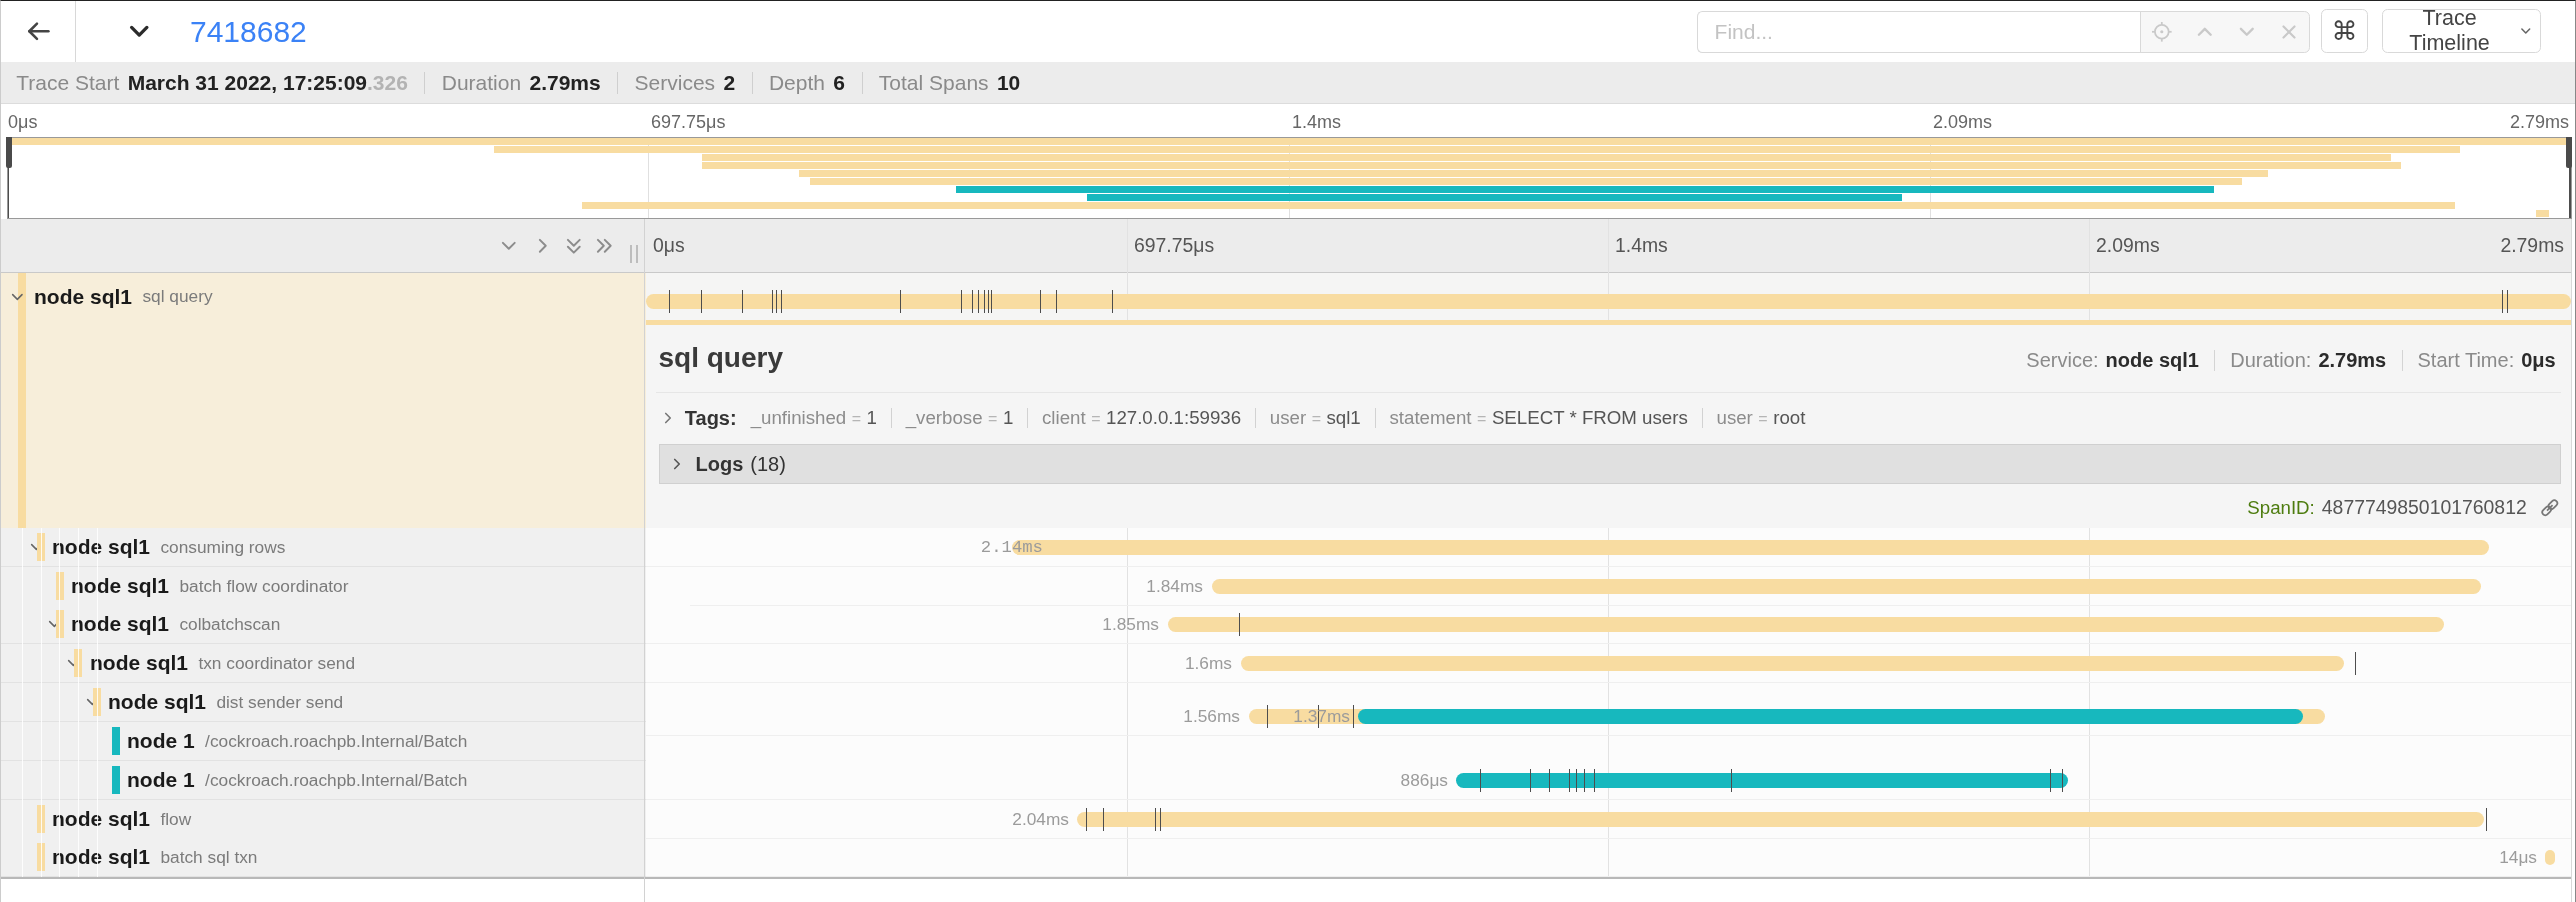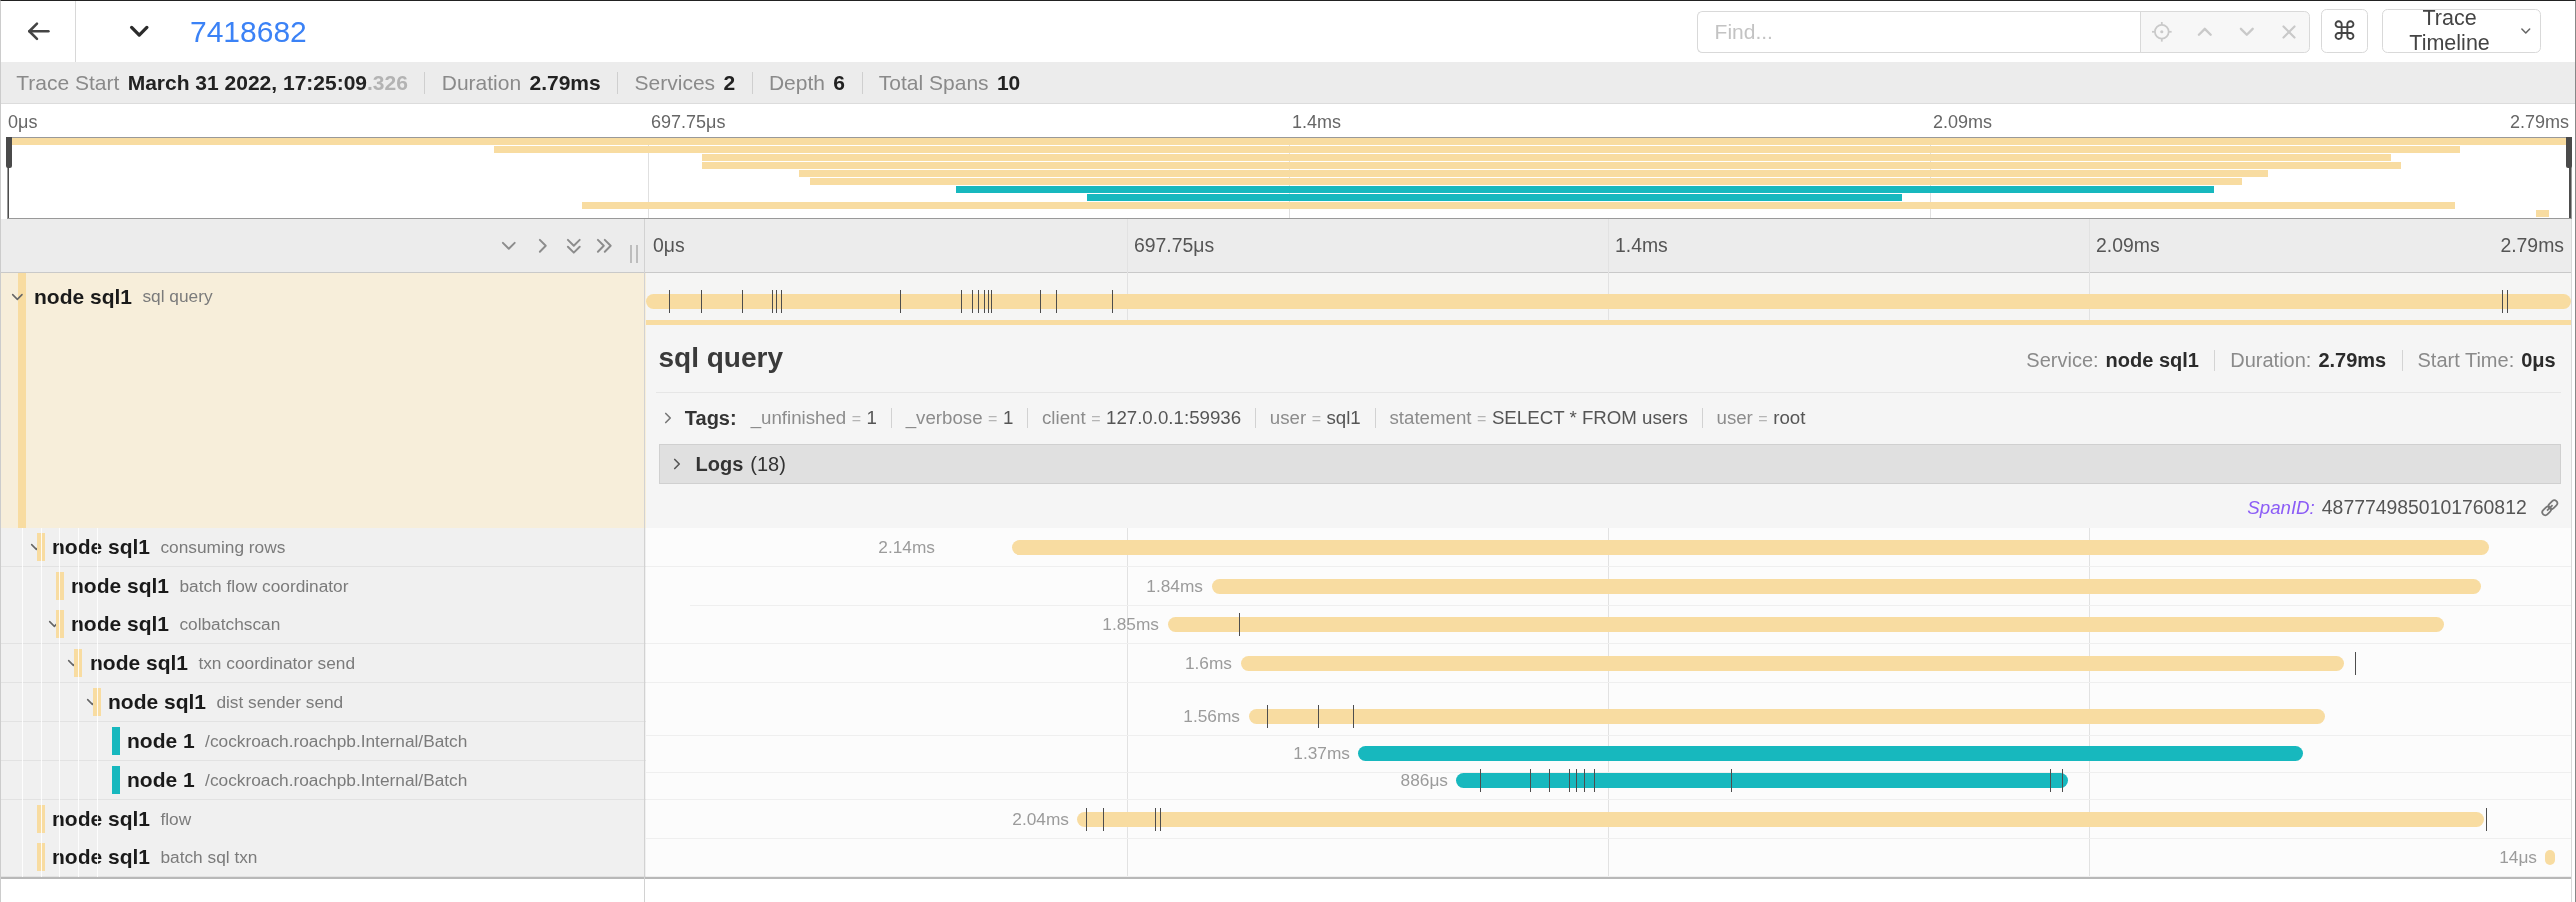--- a/index.html
+++ b/index.html
@@ -71,21 +71,21 @@
   .d-meta b{color:#2b2b2b;margin-left:7px;}
   .d-sep{width:0.7px;height:21px;background:#d4d4d4;margin:0 15.3px;}
   .d-hr{position:absolute;left:9.7px;right:9.7px;top:67px;height:0.7px;background:#e6e6e6;}
   .d-tags{position:absolute;left:12.5px;right:9.7px;top:72px;height:42px;display:flex;align-items:center;font-size:18.7px;cursor:pointer;}
   .d-tags .t-label{font-weight:bold;color:#333;font-size:20px;margin:0 14px 0 8.3px;}
   .kv .k{color:#8c8c8c;} .kv .eq{color:#b5b5b5;margin:0 5.5px;font-size:16px;} .kv .v{color:#555;}
   .vsep{width:0.7px;height:19.4px;background:#d2d2d2;margin:0 14px;}
   .d-logs{position:absolute;left:12.5px;right:9.7px;top:119px;height:40px;background:#e0e0e0;border:0.7px solid #d0d0d0;box-sizing:border-box;display:flex;align-items:center;font-size:20px;color:#333;cursor:pointer;}
   .d-logs .l-label{font-weight:bold;margin:0 7px 0 9.7px;}
   .d-spanid{position:absolute;right:9.7px;top:166px;height:33px;display:flex;align-items:center;font-size:18.7px;}
-  .d-spanid .sid-l{color:#8b5cf6;font-style:italic;}
+  .d-spanid .sid-l{color:#4d7c0f;}
   .d-spanid .sid-v{color:#555;font-size:19.4px;margin-left:7px;}
   .link-btn{background:none;border:none;padding:0;margin-left:11px;display:flex;cursor:pointer;}
   svg.ic{display:block;}
 </style>
 </head>
 <body>
 
 <div id="app">
 
   <div class="header">
@@ -293,21 +293,21 @@
           </svg>
         </span>
         <span class="tr-chip" style="left: 36px; background: rgb(248, 220, 161);"></span>
         <div class="tr-inner" style="padding-left: 51px;">
           <span class="tr-svc">node sql1</span>
           <span class="tr-op">consuming rows</span>
         </div>
       </div>
       <div class="bar-row" style="top: 527px; height: 39px;">
         <span class="bar" style="left: 366px; width: 1477px; top: 11.8px; background: rgb(248, 220, 161);"></span>
-        <span class="durlabel" style="right: 1636px; top: 19.4px;">2.14ms</span>
+        <span class="durlabel" style="right: 1528px; top: 19.4px; font-family: Liberation Mono, monospace;">2.14ms</span>
       </div>
       <div class="tree-row" style="top: 566px; height: 39px;">
         <span class="tr-chip" style="left: 55px; background: rgb(248, 220, 161);"></span>
         <div class="tr-inner" style="padding-left: 70px;">
           <span class="tr-svc">node sql1</span>
           <span class="tr-op">batch flow coordinator</span>
         </div>
       </div>
       <div class="bar-row" style="top: 566px; height: 39px; margin-left: 44px;">
         <span class="bar" style="left: 522px; width: 1269px; top: 11.8px; background: rgb(248, 220, 161);"></span>
@@ -366,21 +366,21 @@
         <span class="ltick" style="left: 707px; top: 7.6px;"></span>
         <span class="durlabel" style="right: 1331px; top: 19.4px;">1.56ms</span>
       </div>
       <div class="tree-row" style="top: 721px; height: 39px;">
         <span class="tr-chip" style="left: 111px; background: rgb(23, 184, 190);"></span>
         <div class="tr-inner" style="padding-left: 126px;">
           <span class="tr-svc">node 1</span>
           <span class="tr-op">/cockroach.roachpb.Internal/Batch</span>
         </div>
       </div>
-      <div class="bar-row" style="top: 733px; height: 39px;">
+      <div class="bar-row" style="top: 696px; height: 39px;">
         <span class="bar" style="left: 712px; width: 945px; top: 11.8px; background: rgb(23, 184, 190);"></span>
         <span class="durlabel" style="right: 1221px; top: 19.4px;">1.37ms</span>
       </div>
       <div class="tree-row" style="top: 760px; height: 39px;">
         <span class="tr-chip" style="left: 111px; background: rgb(23, 184, 190);"></span>
         <div class="tr-inner" style="padding-left: 126px;">
           <span class="tr-svc">node 1</span>
           <span class="tr-op">/cockroach.roachpb.Internal/Batch</span>
         </div>
       </div>

